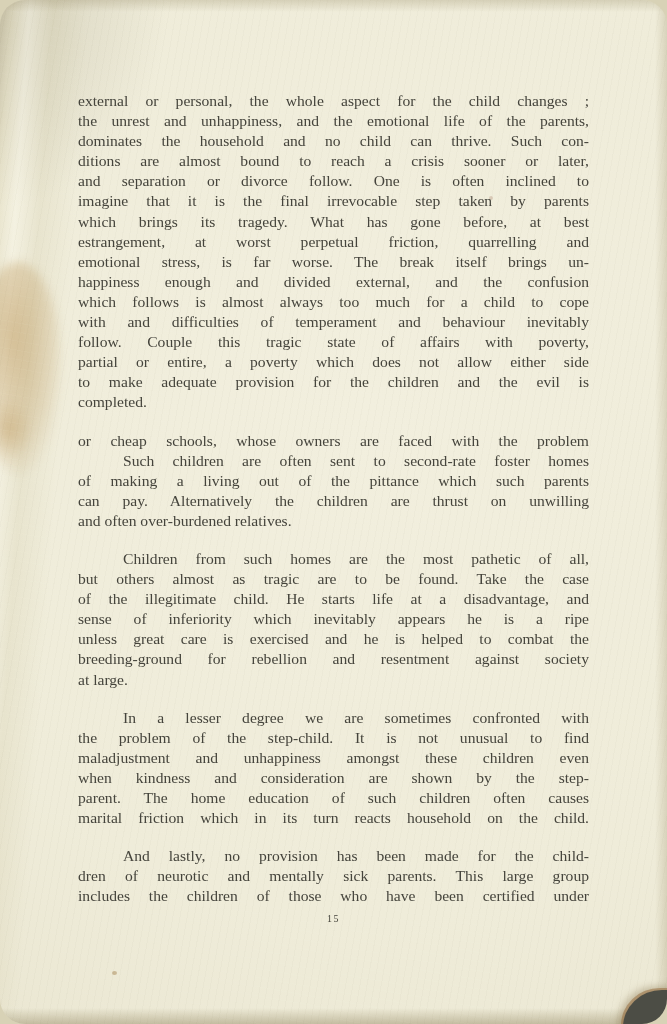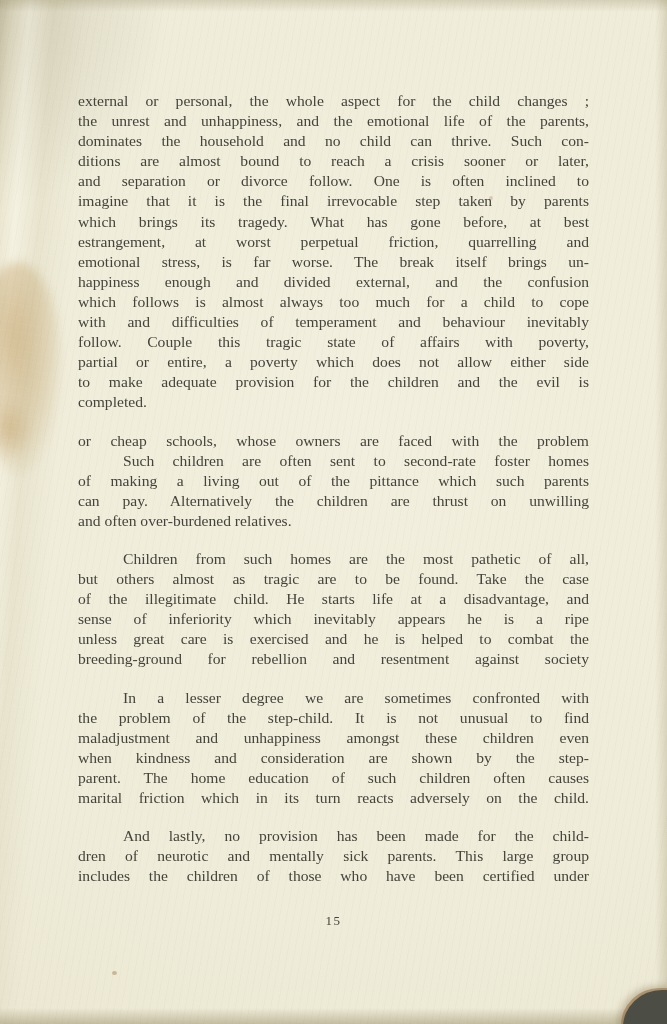--- a/index.html
+++ b/index.html
@@ -5,20 +5,21 @@
   html, body { margin: 0; padding: 0; }
   body {
     width: 667px; height: 1024px; overflow: hidden;
     background: #d8d2b6;
     font-family: "Liberation Serif", "DejaVu Serif", serif;
   }
   .scan {
     position: relative; width: 667px; height: 1024px; overflow: hidden;
     background: radial-gradient(ellipse 130% 90% at 55% 40%,
       #f2efde 0%, #efecd9 55%, #eae6d1 85%, #e2ddc5 100%);
+    border-radius: 25px;
   }
   
   .edge { position: absolute; pointer-events: none; }
   .edge-left { left: 0; top: 0; bottom: 0; width: 92px;
     background: linear-gradient(94deg,
       rgba(148,136,98,0.30) 0px, rgba(206,196,156,0.22) 12px,
       rgba(252,250,238,0.35) 30px, rgba(196,188,150,0.18) 54px,
       rgba(196,188,150,0) 90px); }
   .edge-top { left: 0; top: 0; right: 0; height: 12px;
     background: linear-gradient(180deg, rgba(146,134,96,0.28), rgba(146,134,96,0)); }
@@ -53,21 +54,21 @@
     position: absolute; left: 78px; top: 91px; width: 511px;
     color: #45443c; font-size: 15.6px; line-height: 20.1px;
   }
   .para + .para { margin-top: 18px; }
   .line { text-align: justify; text-align-last: justify; }
   .line.last { text-align-last: left; }
   .line.flush { text-align-last: justify; }
   .line.indent { text-indent: 45px; }
   .page-number {
     position: absolute; left: 78px; top: 913px; width: 511px;
-    text-align: center; color: #45443c; font-size: 13px; letter-spacing: 1.5px;
+    text-align: center; color: #45443c; font-size: 10px; letter-spacing: 1.5px;
   }
   
   .grain { position: absolute; inset: 0; pointer-events: none; opacity: 0.05;
     background:
       repeating-linear-gradient(100deg, rgba(120,110,80,0.5) 0 1px, transparent 1px 7px),
       repeating-linear-gradient(10deg, rgba(255,255,245,0.6) 0 1px, transparent 1px 9px); }
 </style>
 </head>
 <body>
 
@@ -110,28 +111,29 @@
           <div class="line">can pay.  Alternatively the children are thrust on unwilling</div>
           <div class="line last">and often over-burdened relatives.</div>
         </div>
         <div class="para">
           <div class="line indent">Children from such homes are the most pathetic of all,</div>
           <div class="line">but others almost as tragic are to be found.  Take the case</div>
           <div class="line">of the illegitimate child.  He starts life at a disadvantage, and</div>
           <div class="line">sense of inferiority which inevitably appears he is a ripe</div>
           <div class="line">unless great care is exercised and he is helped to combat the</div>
           <div class="line">breeding-ground for rebellion and resentment against society</div>
+          <div class="line last">at large.</div>
         </div>
         <div class="para">
           <div class="line indent">In a lesser degree we are sometimes confronted with</div>
           <div class="line">the problem of the step-child.  It is not unusual to find</div>
           <div class="line">maladjustment and unhappiness amongst these children even</div>
           <div class="line">when kindness and consideration are shown by the step-</div>
           <div class="line">parent.  The home education of such children often causes</div>
-          <div class="line flush">marital friction which in its turn reacts adversely on the child.</div>
+          <div class="line flush">marital friction which in its turn reacts household on the child.</div>
         </div>
         <div class="para">
           <div class="line indent">And lastly, no provision has been made for the child-</div>
           <div class="line">dren of neurotic and mentally sick parents.  This large group</div>
           <div class="line flush">includes the children of those who have been certified under</div>
         </div>
       </div>
   </main>
 
   <div class="page-number">15</div>

